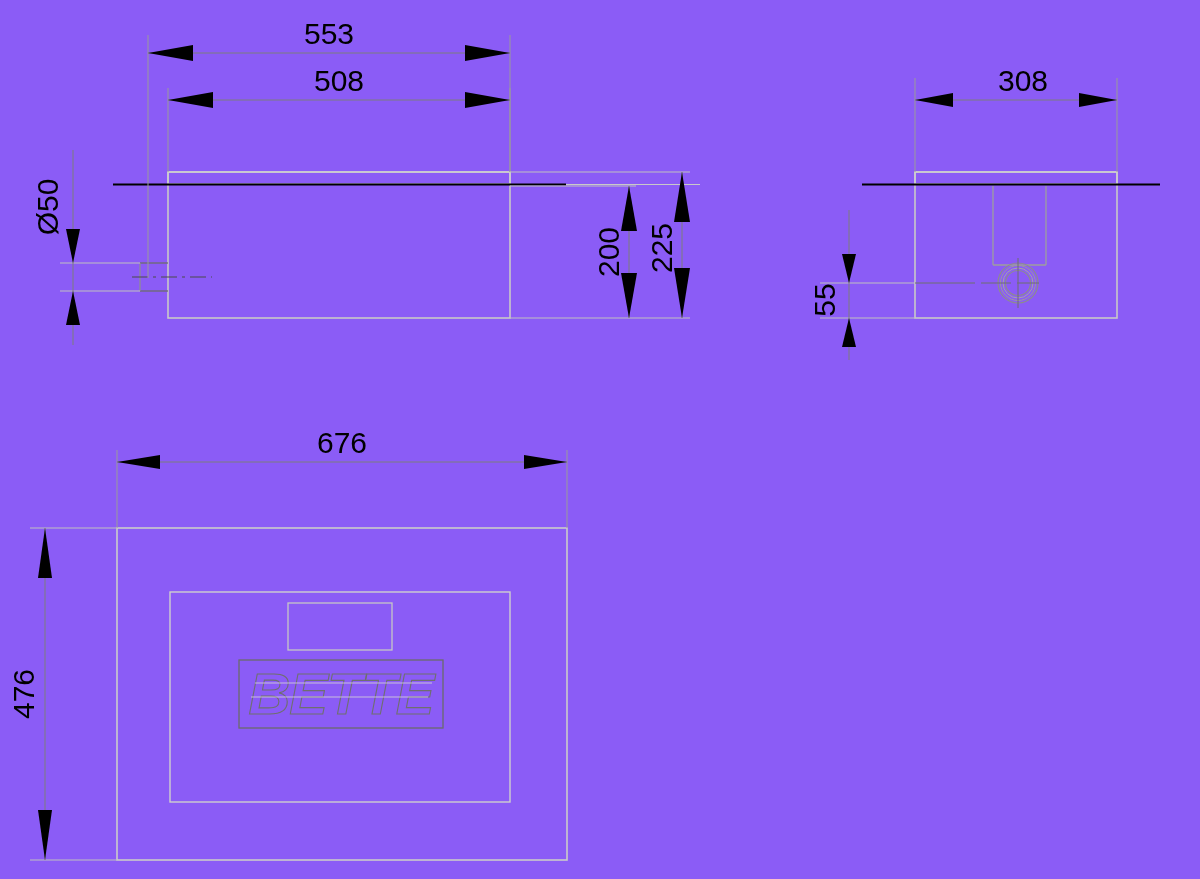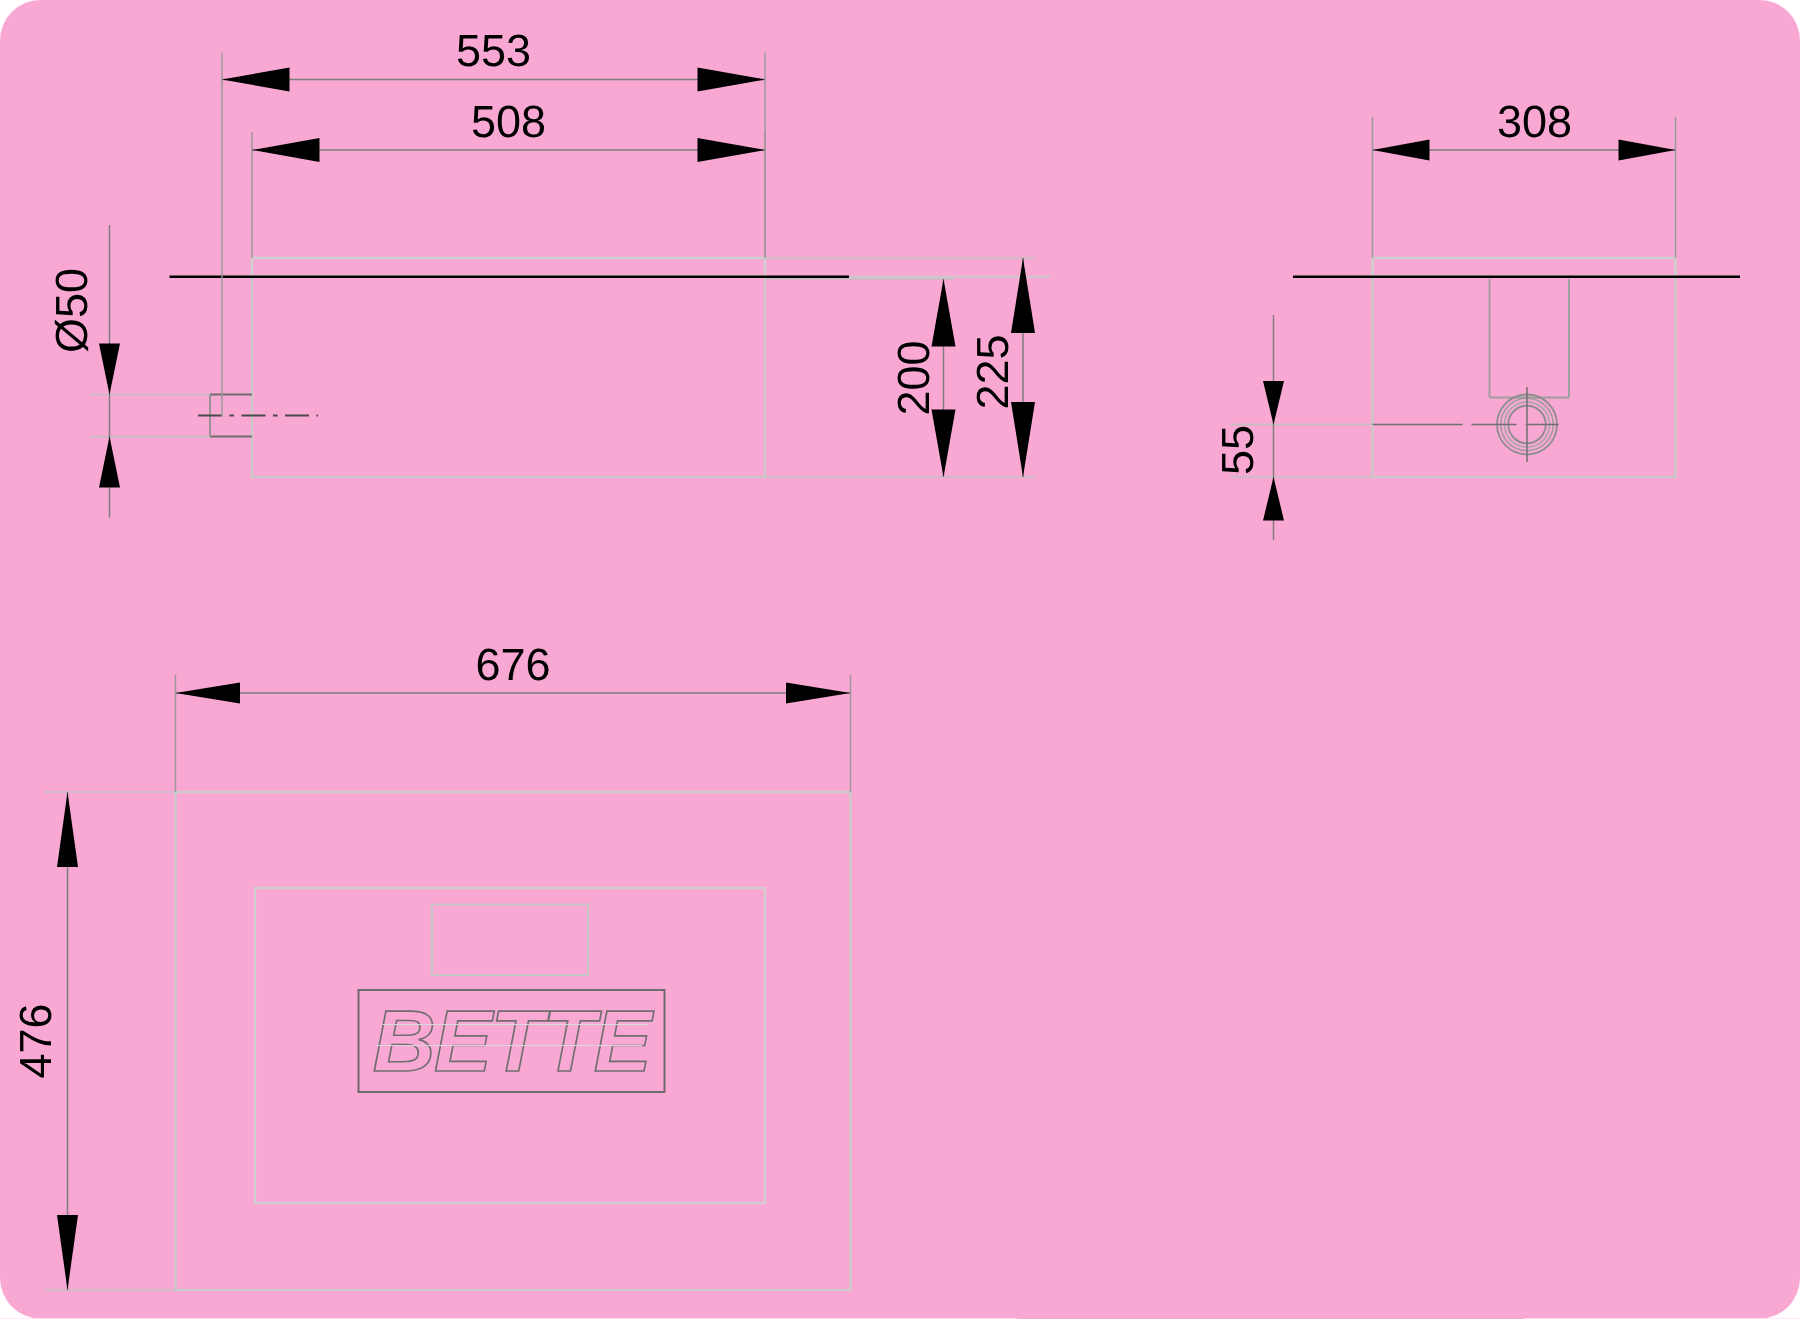--- a/index.html
+++ b/index.html
@@ -8,23 +8,22 @@
     padding: 0;
     background: #ffffff;
   }
   body {
     font-family: "Liberation Sans", sans-serif;
   }
   #drawing-root {
     position: relative;
     width: 1200px;
     height: 879px;
-    background: #f9a8d4;
+    background: #8b5cf6;
     overflow: hidden;
-    border-radius: 27px;
   }
   svg.sheet {
     display: block;
     width: 1200px;
     height: 879px;
   }
   text.dim {
     font-family: "Liberation Sans", sans-serif;
     font-size: 30px;
     fill: #000000;

